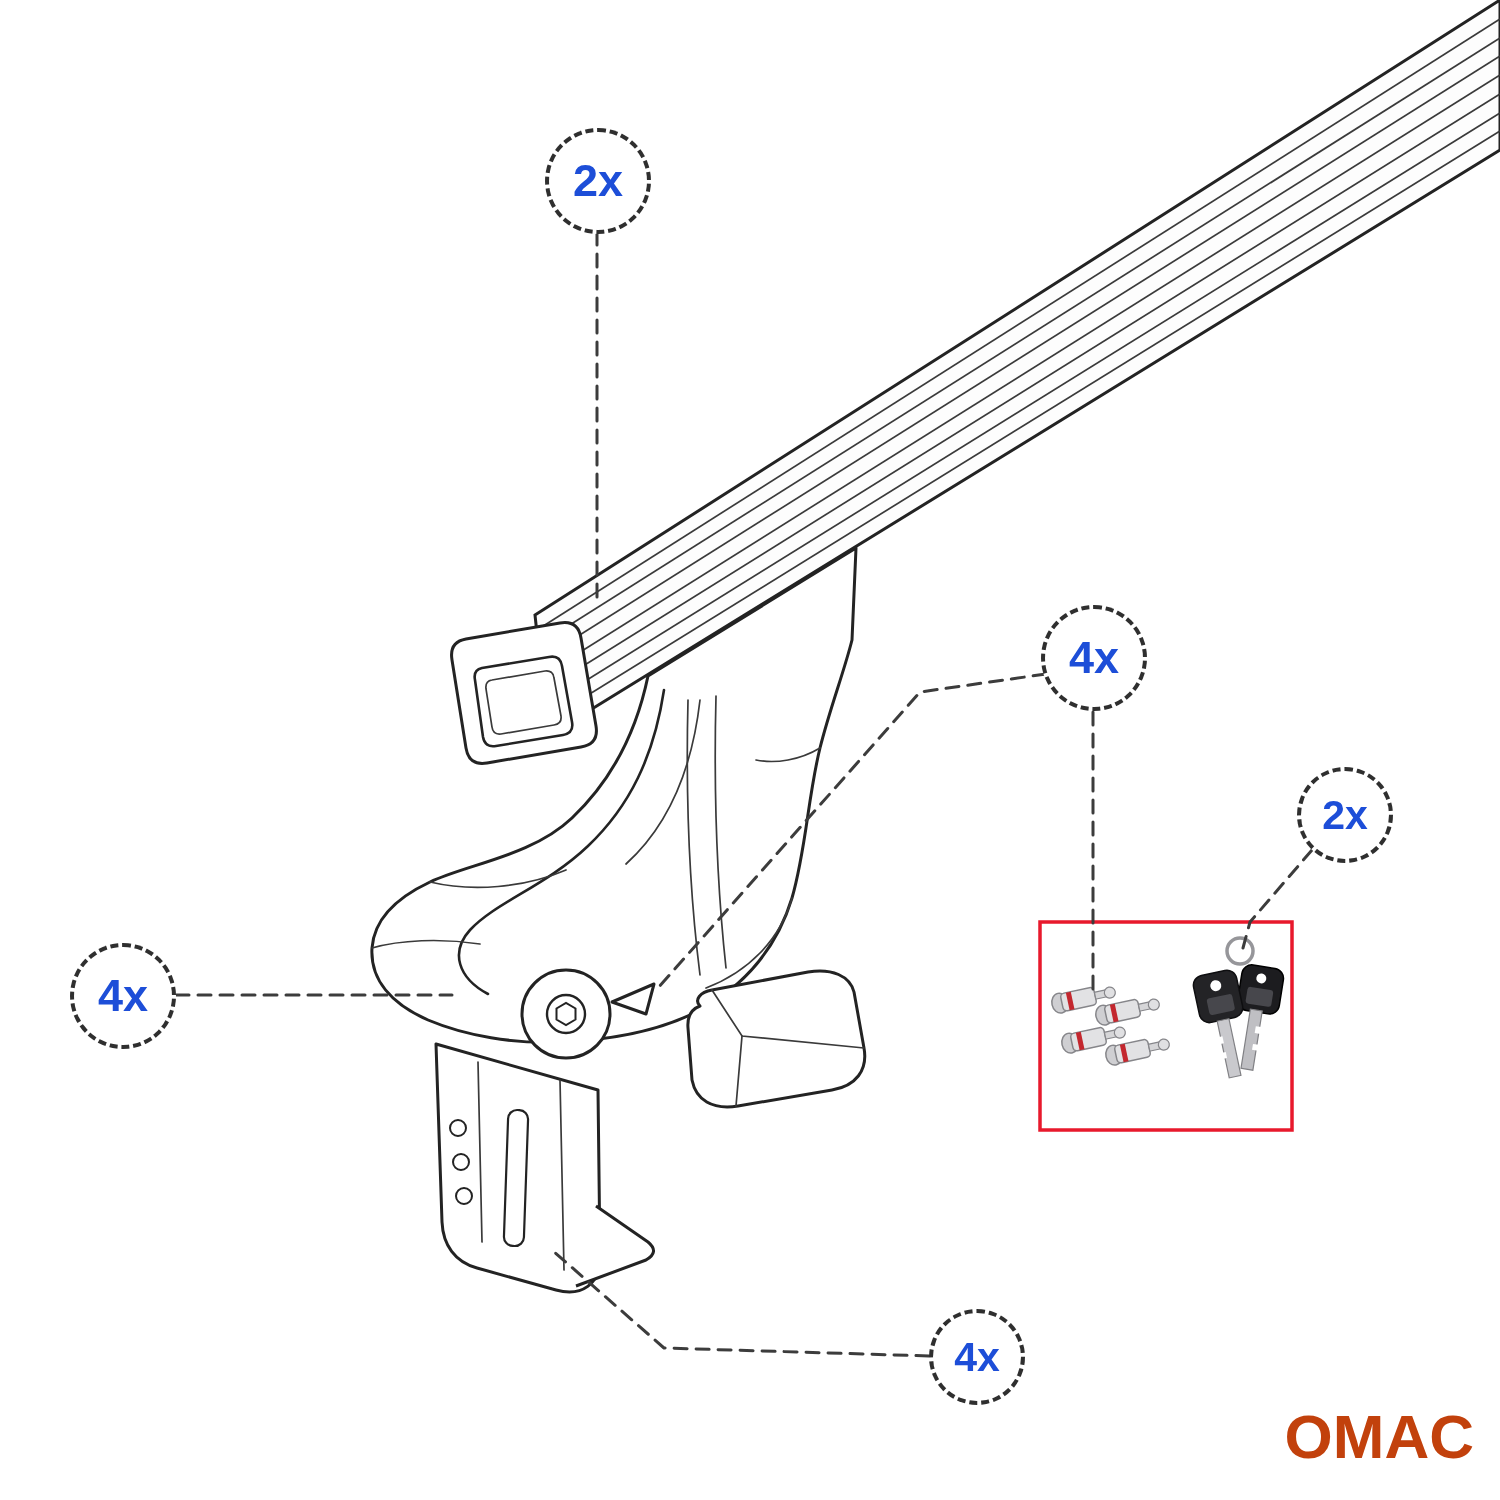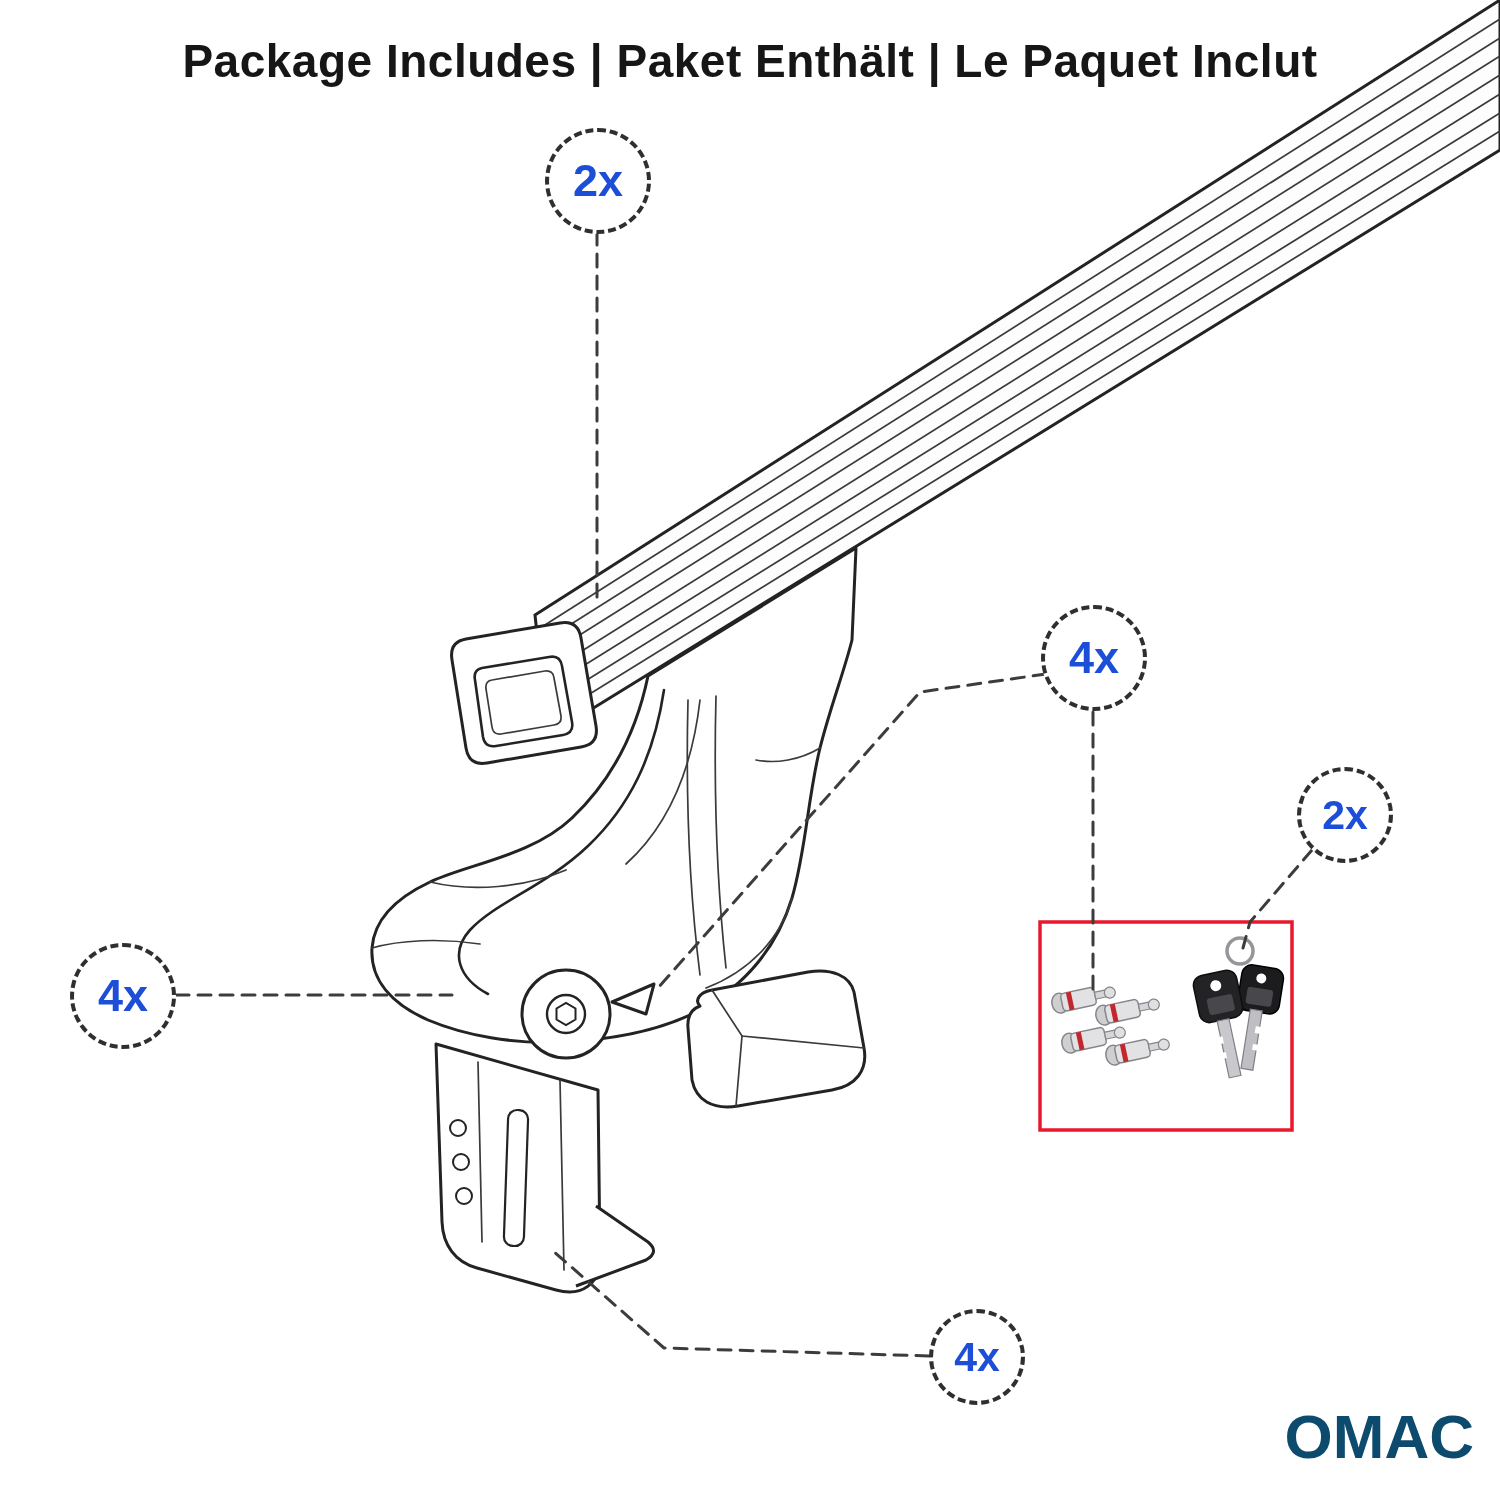--- a/index.html
+++ b/index.html
@@ -19,30 +19,29 @@
   .dashed { fill:none; stroke:#3c3c3c; stroke-width:3; stroke-dasharray:13 9; stroke-linecap:round; stroke-linejoin:round; }
   .callout {
     position:absolute; border:4px dashed #2f2f2f; border-radius:50%;
     background:#ffffff; display:flex; align-items:center; justify-content:center;
     font-weight:700; color:#1d4ed8; box-sizing:border-box;
   }
   .callout.large { width:106px; height:106px; font-size:45px; }
   .callout.small { width:96px;  height:96px;  font-size:41px; }
   .logo {
     position:absolute; right:26px; bottom:32px;
-    font-size:62px; font-weight:800; color:#0c4a6e;
+    font-size:62px; font-weight:800; color:#c2410c;
     letter-spacing:0px; line-height:1;
   }
 </style>
 </head>
 <body>
 
 <div class="canvas">
 
-  <div class="title">Package Includes | Paket Enthält | Le Paquet Inclut</div>
 
   <svg class="artwork" width="1500" height="1500" viewBox="0 0 1500 1500" xmlns="http://www.w3.org/2000/svg">
 
     <g>
       <polygon points="535,615 1500,0 1500,150 548,736" fill="#fdfdfd" stroke="#232323" stroke-width="3"></polygon>
       <g stroke="#3a3a3a" stroke-width="1.7">
         <line x1="537" y1="630" x2="1500" y2="19"></line>
         <line x1="538" y1="645" x2="1500" y2="38"></line>
         <line x1="540" y1="660" x2="1500" y2="56"></line>
         <line x1="542" y1="676" x2="1500" y2="75"></line>

